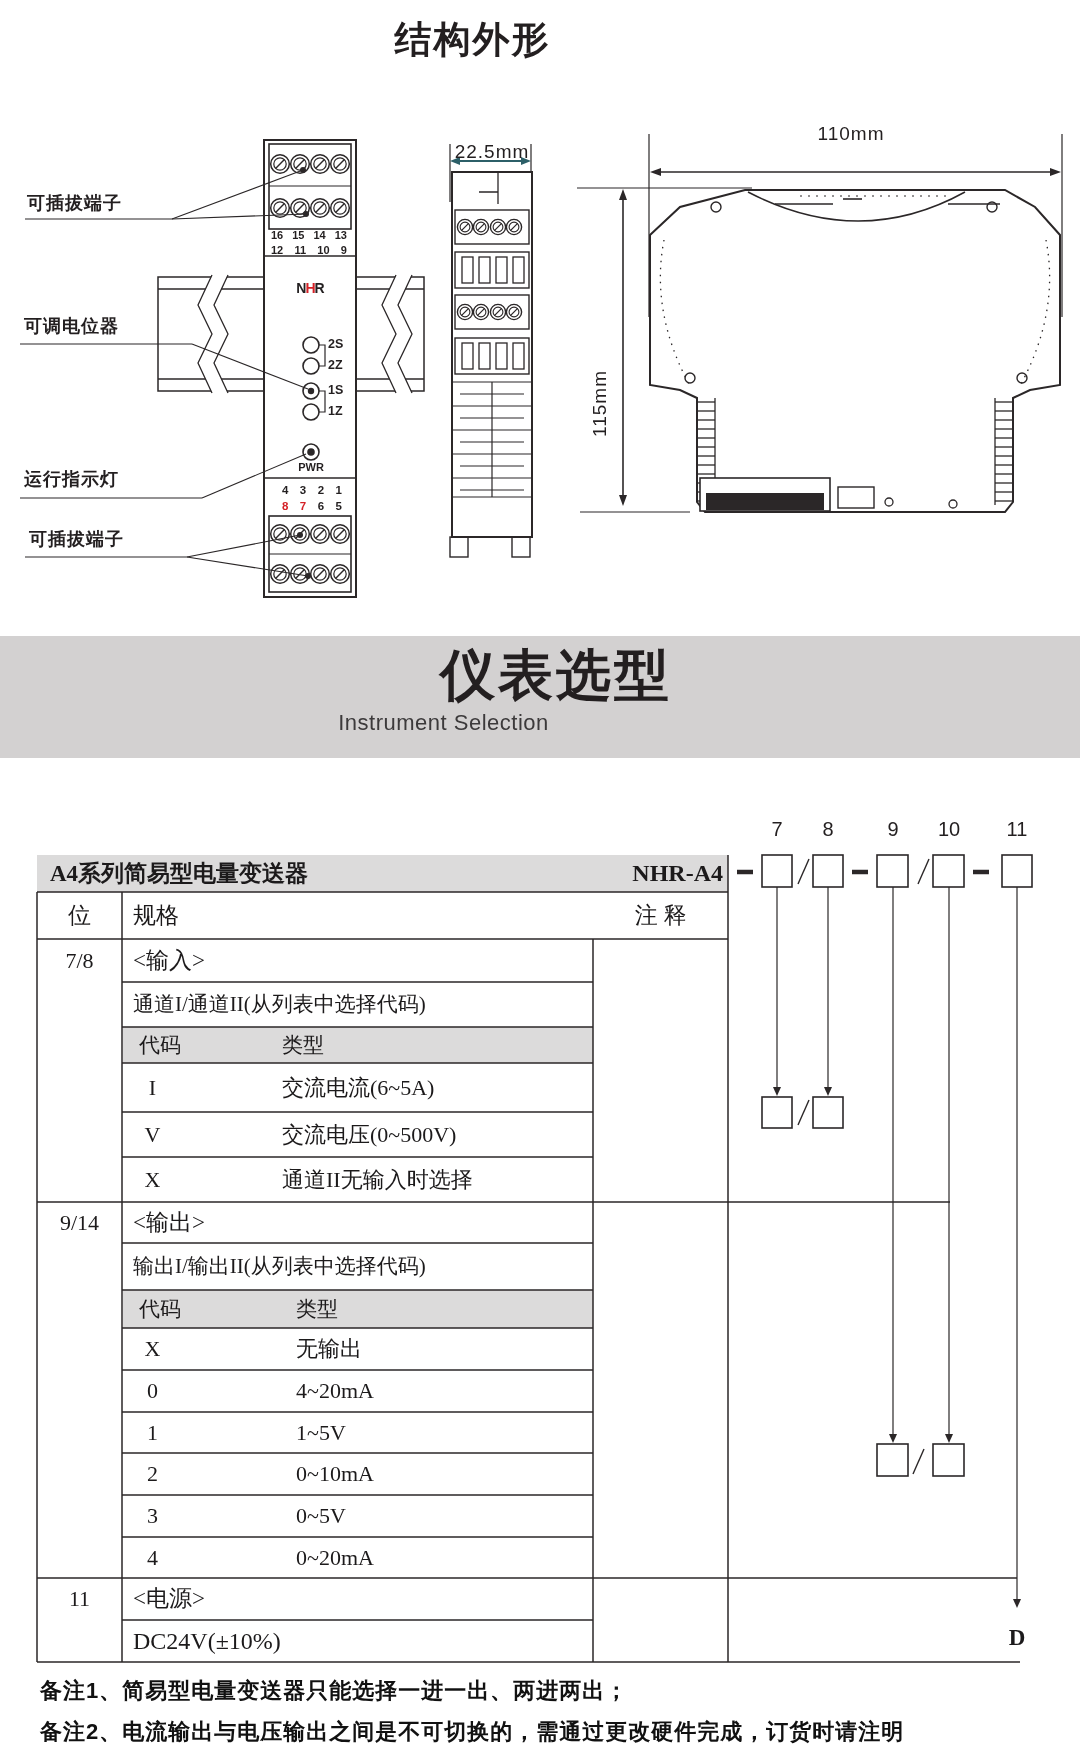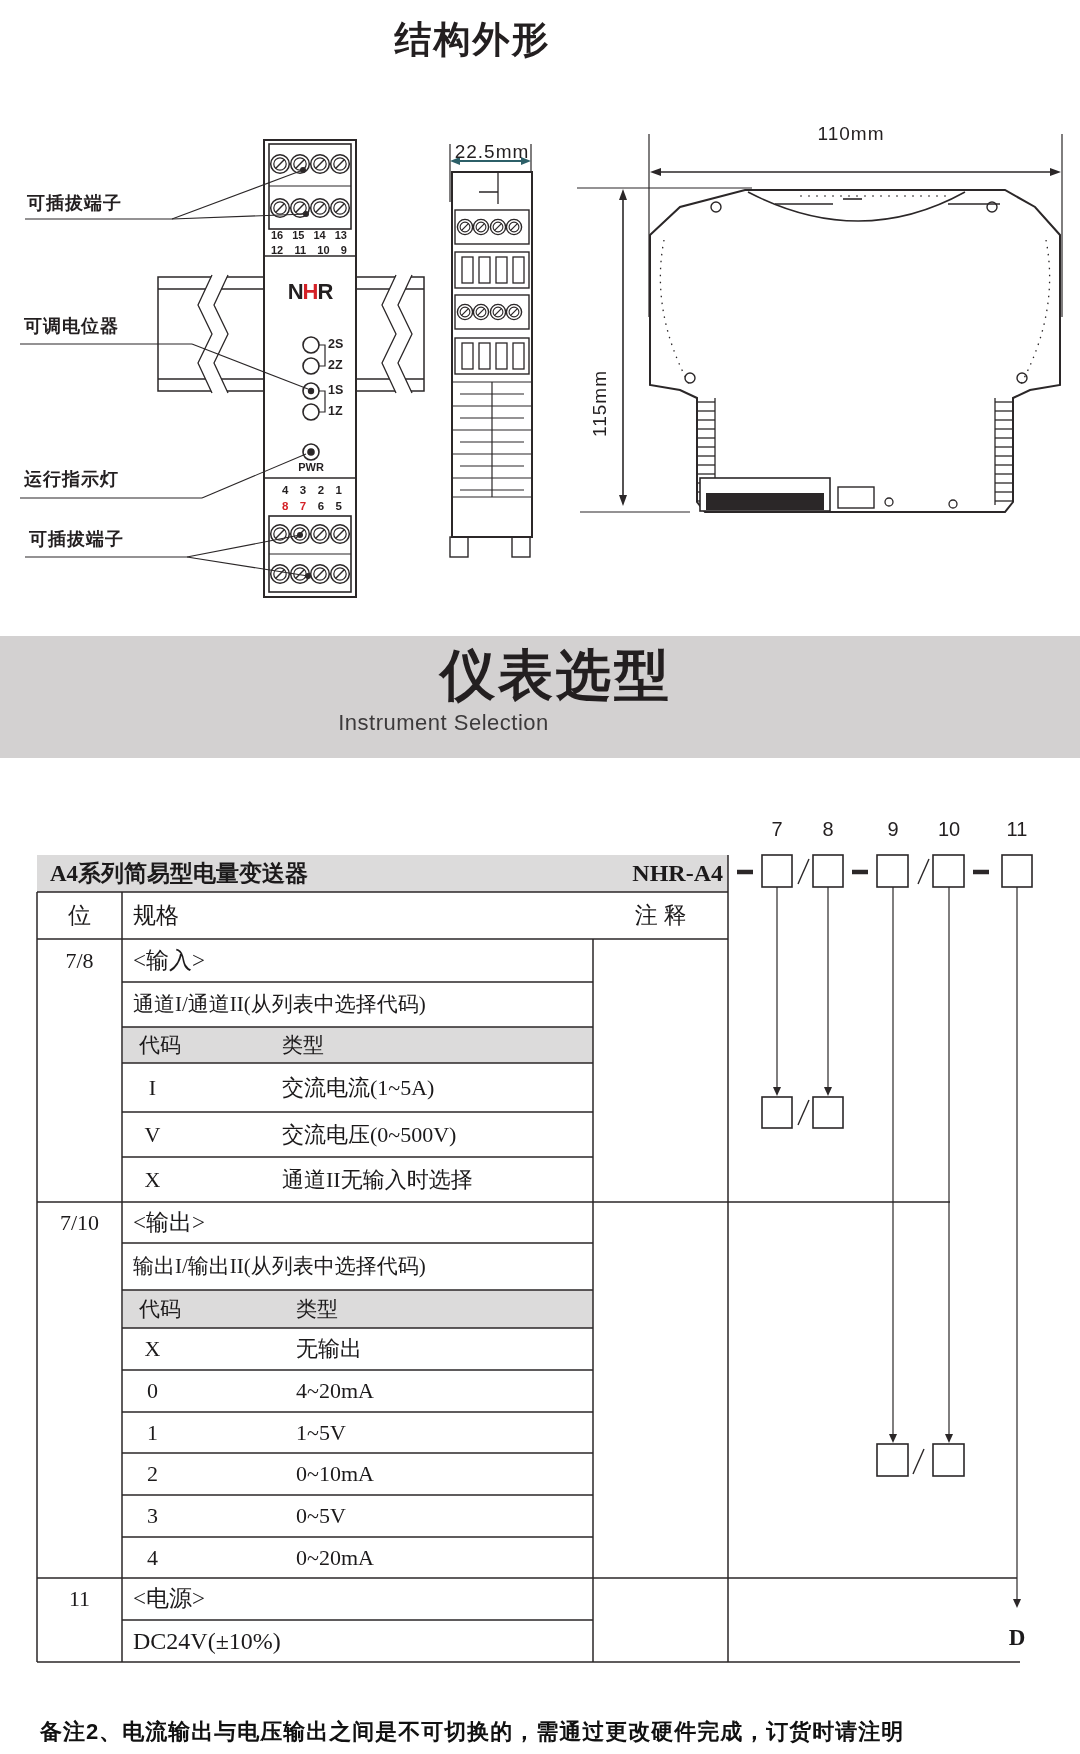--- a/index.html
+++ b/index.html
@@ -280,21 +280,21 @@
       <span>14</span>
       <span>13</span>
 </div>
 <div class="t tinynum" style="left:271px;top:245px;width:76px;">
   <span>12</span>
       <span>11</span>
       <span>10</span>
       <span>9</span>
 </div>
 
-<div class="t ctr b sans" style="left:264px;top:281px;width:92px;font-size:22px;letter-spacing:-1px;">
+<div class="t ctr b sans" style="left:264px;top:281px;width:92px;font-size:14px;letter-spacing:-1px;">
   <span>N</span><span class="red">H</span><span>R</span>
 </div>
 
 <div class="t potlbl" style="left:328px;top:338px;">2S</div>
 <div class="t potlbl" style="left:328px;top:359px;">2Z</div>
 <div class="t potlbl" style="left:328px;top:384px;">1S</div>
 <div class="t potlbl" style="left:328px;top:405px;">1Z</div>
 <div class="t ctr b" style="left:290px;top:462px;width:42px;font-size:11px;">PWR</div>
 
 <div class="t tinynum" style="left:282px;top:485px;width:60px;font-size:11.5px;">
@@ -329,27 +329,27 @@
 <div class="t tbl ctr" style="left:37px;top:892px;width:85px;height:47px;line-height:47px;font-size:23px;">位</div>
 <div class="t tbl" style="left:133px;top:892px;height:47px;line-height:47px;font-size:23px;">规格</div>
 <div class="t tbl ctr" style="left:593px;top:892px;width:135px;height:47px;line-height:47px;font-size:23px;">注 释</div>
 
 <div class="t tbl ctr" style="left:37px;top:939px;width:85px;height:43px;line-height:43px;">7/8</div>
 <div class="t tbl" style="left:133px;top:939px;height:43px;line-height:43px;font-size:23px;">&lt;输入&gt;</div>
 <div class="t tbl" style="left:133px;top:982px;height:45px;line-height:45px;font-size:21px;">通道I/通道II(从列表中选择代码)</div>
 <div class="t tbl" style="left:139px;top:1027px;height:36px;line-height:36px;font-size:21px;">代码</div>
 <div class="t tbl" style="left:282px;top:1027px;height:36px;line-height:36px;font-size:21px;">类型</div>
 <div class="t tbl code" style="top:1063px;height:49px;line-height:49px;">I</div>
-<div class="t tbl" style="left:282px;top:1063px;height:49px;line-height:49px;">交流电流(1~5A)</div>
+<div class="t tbl" style="left:282px;top:1063px;height:49px;line-height:49px;">交流电流(6~5A)</div>
 <div class="t tbl code" style="top:1112px;height:45px;line-height:45px;">V</div>
 <div class="t tbl" style="left:282px;top:1112px;height:45px;line-height:45px;">交流电压(0~500V)</div>
 <div class="t tbl code" style="top:1157px;height:45px;line-height:45px;">X</div>
 <div class="t tbl" style="left:282px;top:1157px;height:45px;line-height:45px;">通道II无输入时选择</div>
 
-<div class="t tbl ctr" style="left:37px;top:1202px;width:85px;height:41px;line-height:41px;">7/10</div>
+<div class="t tbl ctr" style="left:37px;top:1202px;width:85px;height:41px;line-height:41px;">9/14</div>
 <div class="t tbl" style="left:133px;top:1202px;height:41px;line-height:41px;font-size:23px;">&lt;输出&gt;</div>
 <div class="t tbl" style="left:133px;top:1243px;height:47px;line-height:47px;font-size:21px;">输出I/输出II(从列表中选择代码)</div>
 <div class="t tbl" style="left:139px;top:1290px;height:38px;line-height:38px;font-size:21px;">代码</div>
 <div class="t tbl" style="left:296px;top:1290px;height:38px;line-height:38px;font-size:21px;">类型</div>
 <div class="t tbl code" style="top:1328px;height:42px;line-height:42px;">X</div>
 <div class="t tbl" style="left:296px;top:1328px;height:42px;line-height:42px;">无输出</div>
 <div class="t tbl code" style="top:1370px;height:42px;line-height:42px;">0</div>
 <div class="t tbl" style="left:296px;top:1370px;height:42px;line-height:42px;">4~20mA</div>
 <div class="t tbl code" style="top:1412px;height:41px;line-height:41px;">1</div>
 <div class="t tbl" style="left:296px;top:1412px;height:23px;line-height:41px;">1~5V</div>
@@ -359,15 +359,16 @@
 <div class="t tbl" style="left:296px;top:1495px;height:42px;line-height:42px;">0~5V</div>
 <div class="t tbl code" style="top:1537px;height:41px;line-height:41px;">4</div>
 <div class="t tbl" style="left:296px;top:1537px;height:41px;line-height:41px;">0~20mA</div>
 
 <div class="t tbl ctr" style="left:37px;top:1578px;width:85px;height:42px;line-height:42px;">11</div>
 <div class="t tbl" style="left:133px;top:1578px;height:58px;line-height:42px;font-size:23px;">&lt;电源&gt;</div>
 <div class="t tbl" style="left:133px;top:1620px;height:42px;line-height:42px;font-size:24px;">DC24V(±10%)</div>
 
 <div class="t tbl b ctr" style="left:1000px;top:1626px;width:34px;font-size:23px;">D</div>
 
+<div class="t note" style="left:40px;top:1680px;">备注1、简易型电量变送器只能选择一进一出、两进两出；</div>
 <div class="t note" style="left:40px;top:1721px;">备注2、电流输出与电压输出之间是不可切换的，需通过更改硬件完成，订货时请注明</div>
 
 </div>
 
 </body></html>

